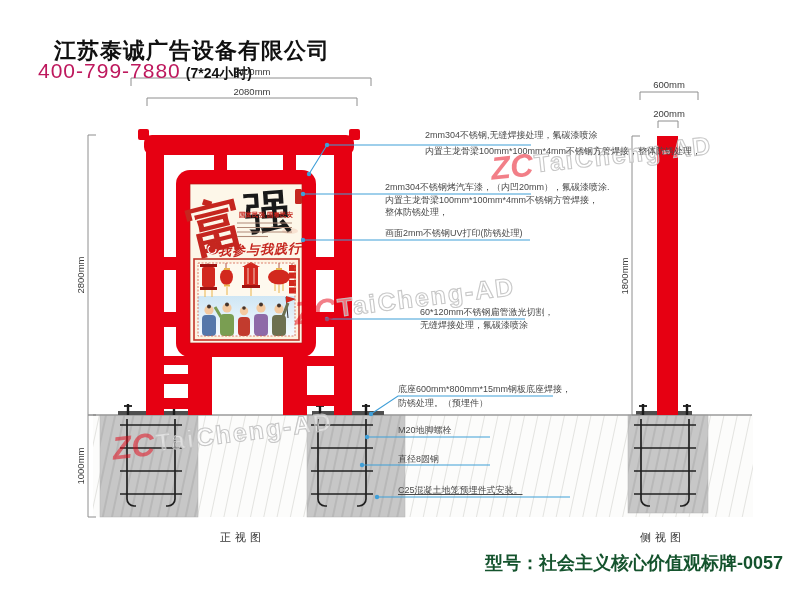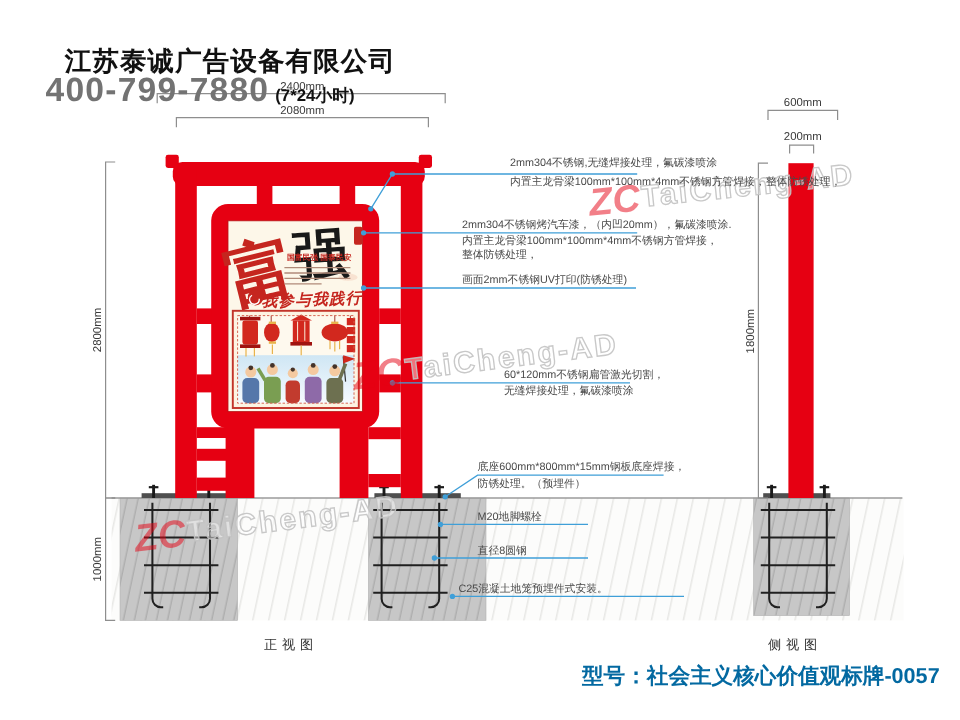--- a/index.html
+++ b/index.html
@@ -2,39 +2,39 @@
 <html><head>
 <meta charset="utf-8">
 <style>
   html,body{margin:0;padding:0;background:#ffffff;}
   #stage{position:relative;width:800px;height:600px;background:#ffffff;overflow:hidden;
          font-family:"Liberation Sans","DejaVu Sans",sans-serif;}
   #drawing{position:absolute;left:0;top:0;z-index:1;}
   .hdr{position:absolute;z-index:3;white-space:nowrap;}
   #company{left:54px;top:36px;font-size:22px;font-weight:bold;color:#111;letter-spacing:1px;}
   #phoneRow{left:38px;top:59px;}
-  #phone{font-size:28px;font-weight:bold;color:#737373;letter-spacing:1px;}
+  #phone{font-size:21px;font-weight:normal;color:#be185d;letter-spacing:1px;}
   #hours{font-size:14px;font-weight:bold;color:#111;margin-left:5px;}
   .ann{position:absolute;z-index:3;font-size:9px;line-height:10.5px;color:#4a4a4a;white-space:nowrap;}
   .ann span{display:block;}
   .g5 > span + span{margin-top:5px;}
   .g2 > span + span{margin-top:2px;}
   .g3 > span + span{margin-top:3px;}
   #ann1{left:385px;top:130px;margin-left:40px;}
   #ann2{left:385px;top:182px;}
   #ann3{left:385px;top:228px;}
   #ann4{left:376px;top:307px;margin-left:44px;}
   #ann5{left:398px;top:384px;}
   #ann6{left:398px;top:425px;text-align:center;}
   #ann7{left:398px;top:454px;}
-  #ann8{left:382px;top:485px;}
+  #ann8{left:398px;top:485px;text-decoration:underline;}
   .viewlbl{position:absolute;z-index:3;font-size:11px;color:#333;letter-spacing:4px;white-space:nowrap;}
   #frontLbl{left:220px;top:530px;}
   #sideLbl{left:640px;top:530px;}
-  #model{position:absolute;z-index:3;left:485px;top:551px;font-size:18px;font-weight:bold;color:#0369a1;white-space:nowrap;}
+  #model{position:absolute;z-index:3;left:485px;top:551px;font-size:18px;font-weight:bold;color:#14532d;white-space:nowrap;}
 </style>
 </head>
 <body>
 
 <div id="stage">
 
 <svg id="drawing" width="800" height="600" viewBox="0 0 800 600" xmlns="http://www.w3.org/2000/svg">
   <defs>
     <pattern id="soil" patternUnits="userSpaceOnUse" width="13" height="13" patternTransform="rotate(12)">
       <rect width="13" height="13" fill="#fcfcfb"></rect>

